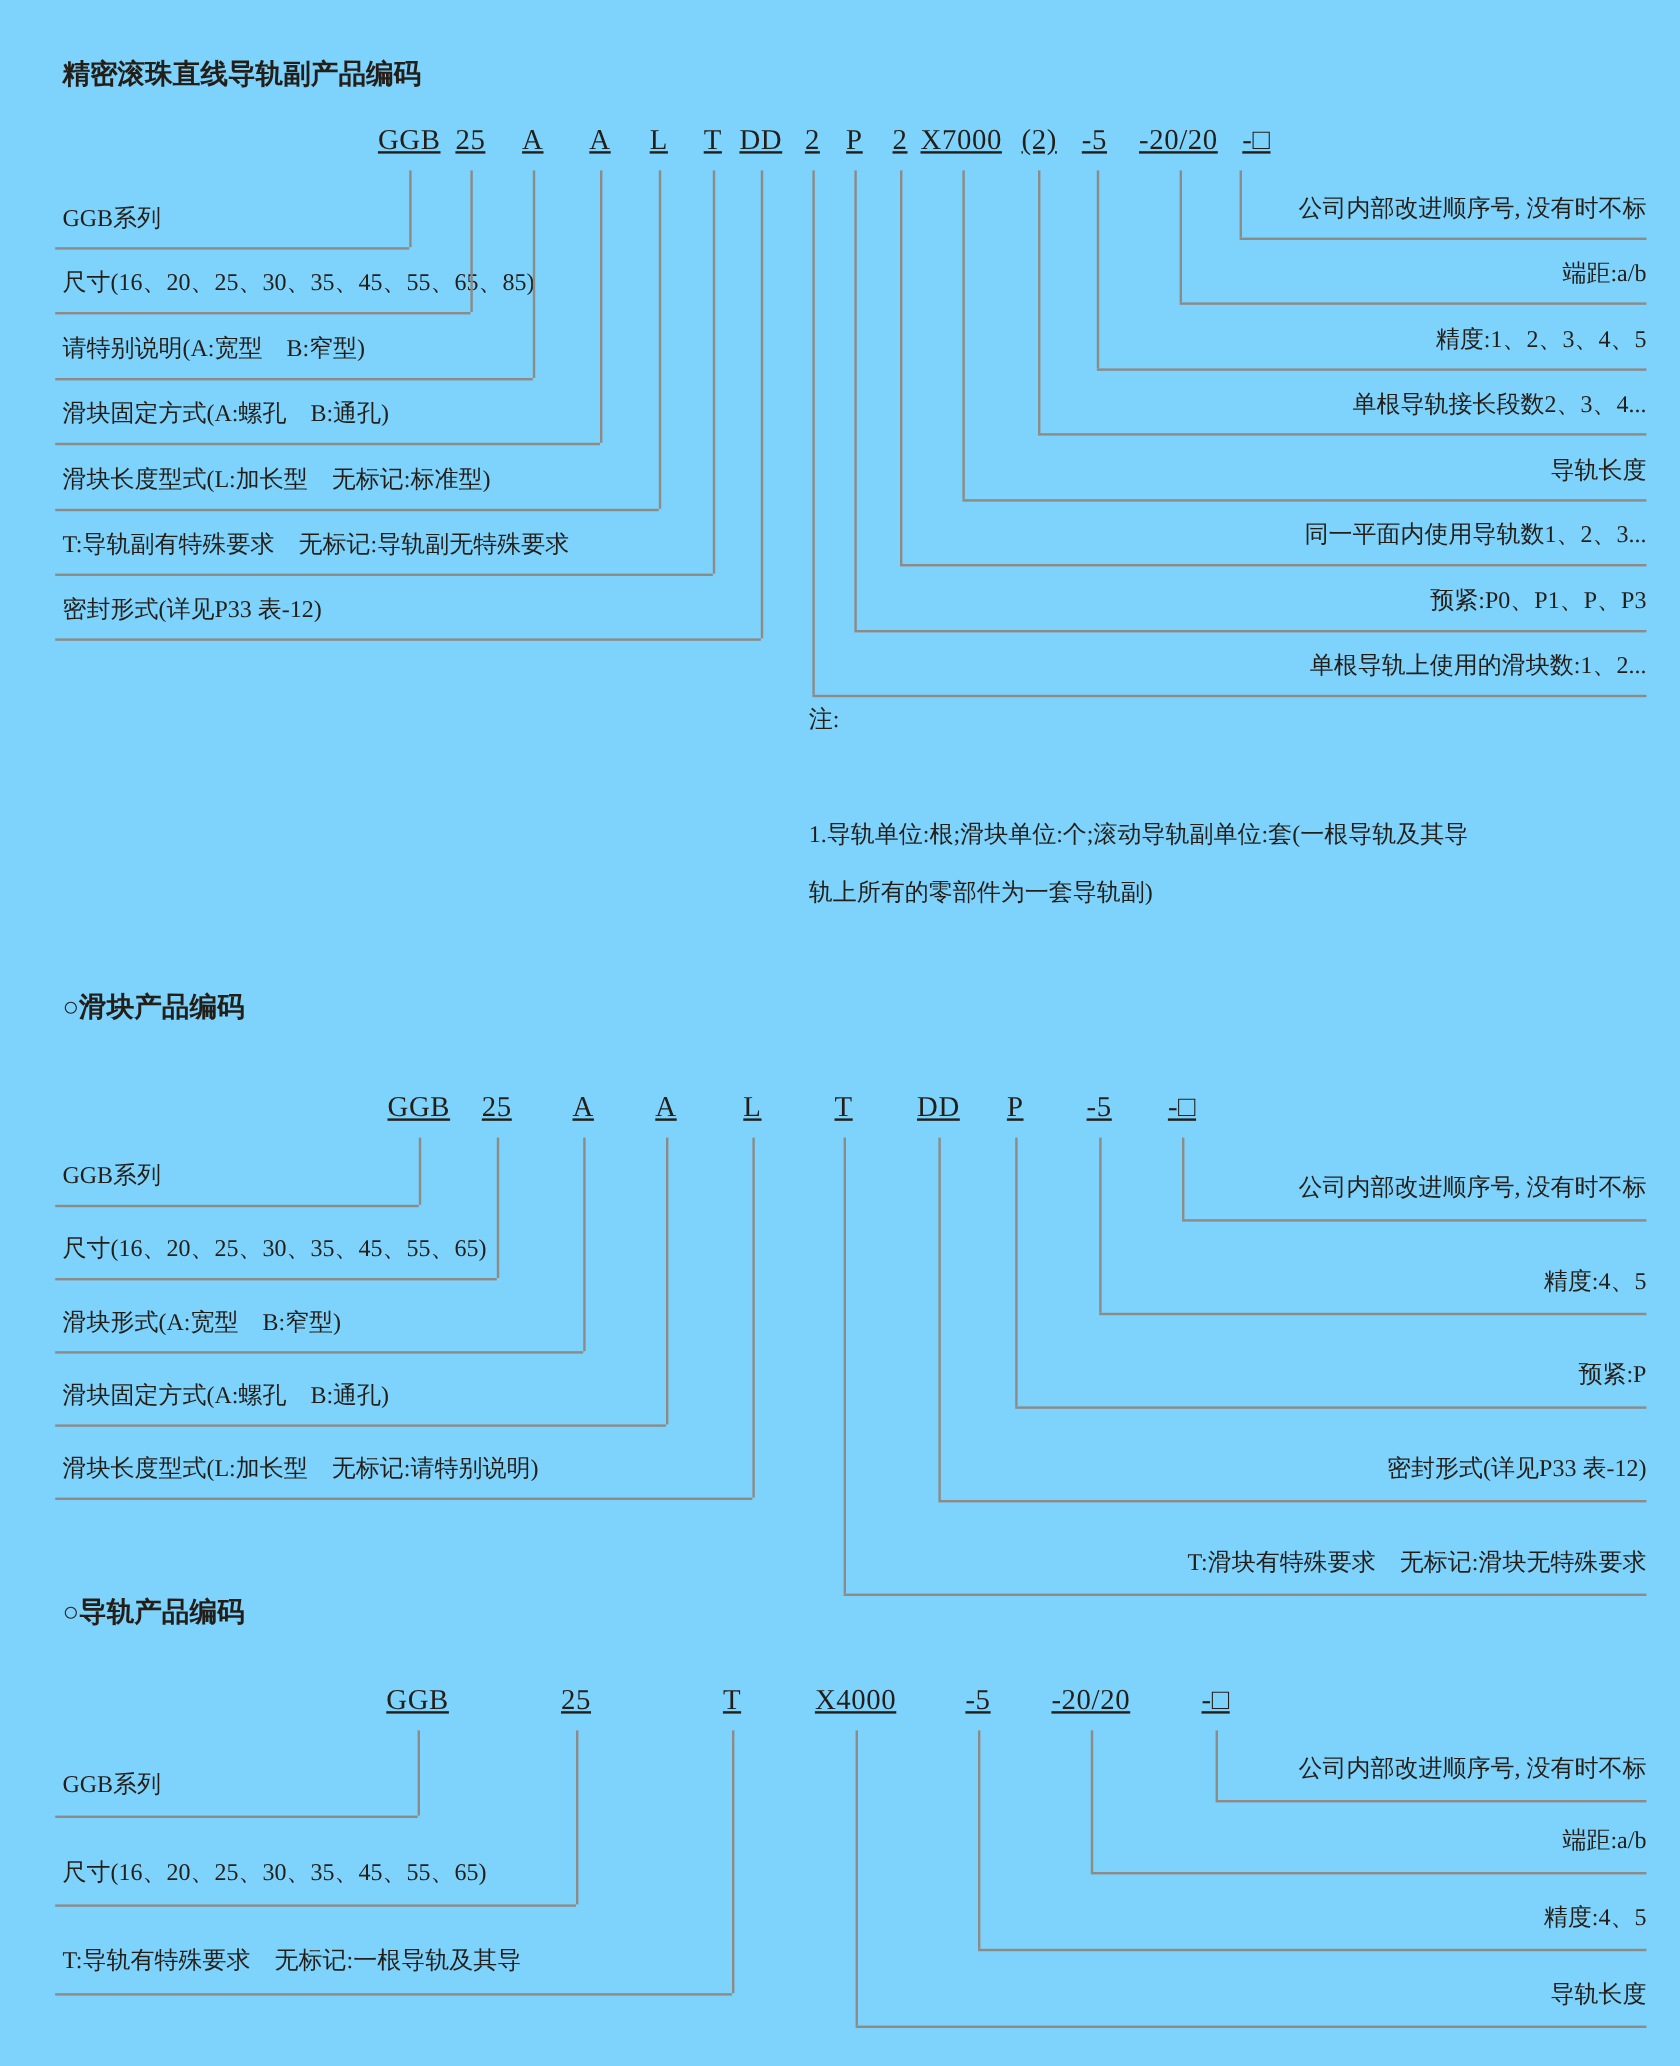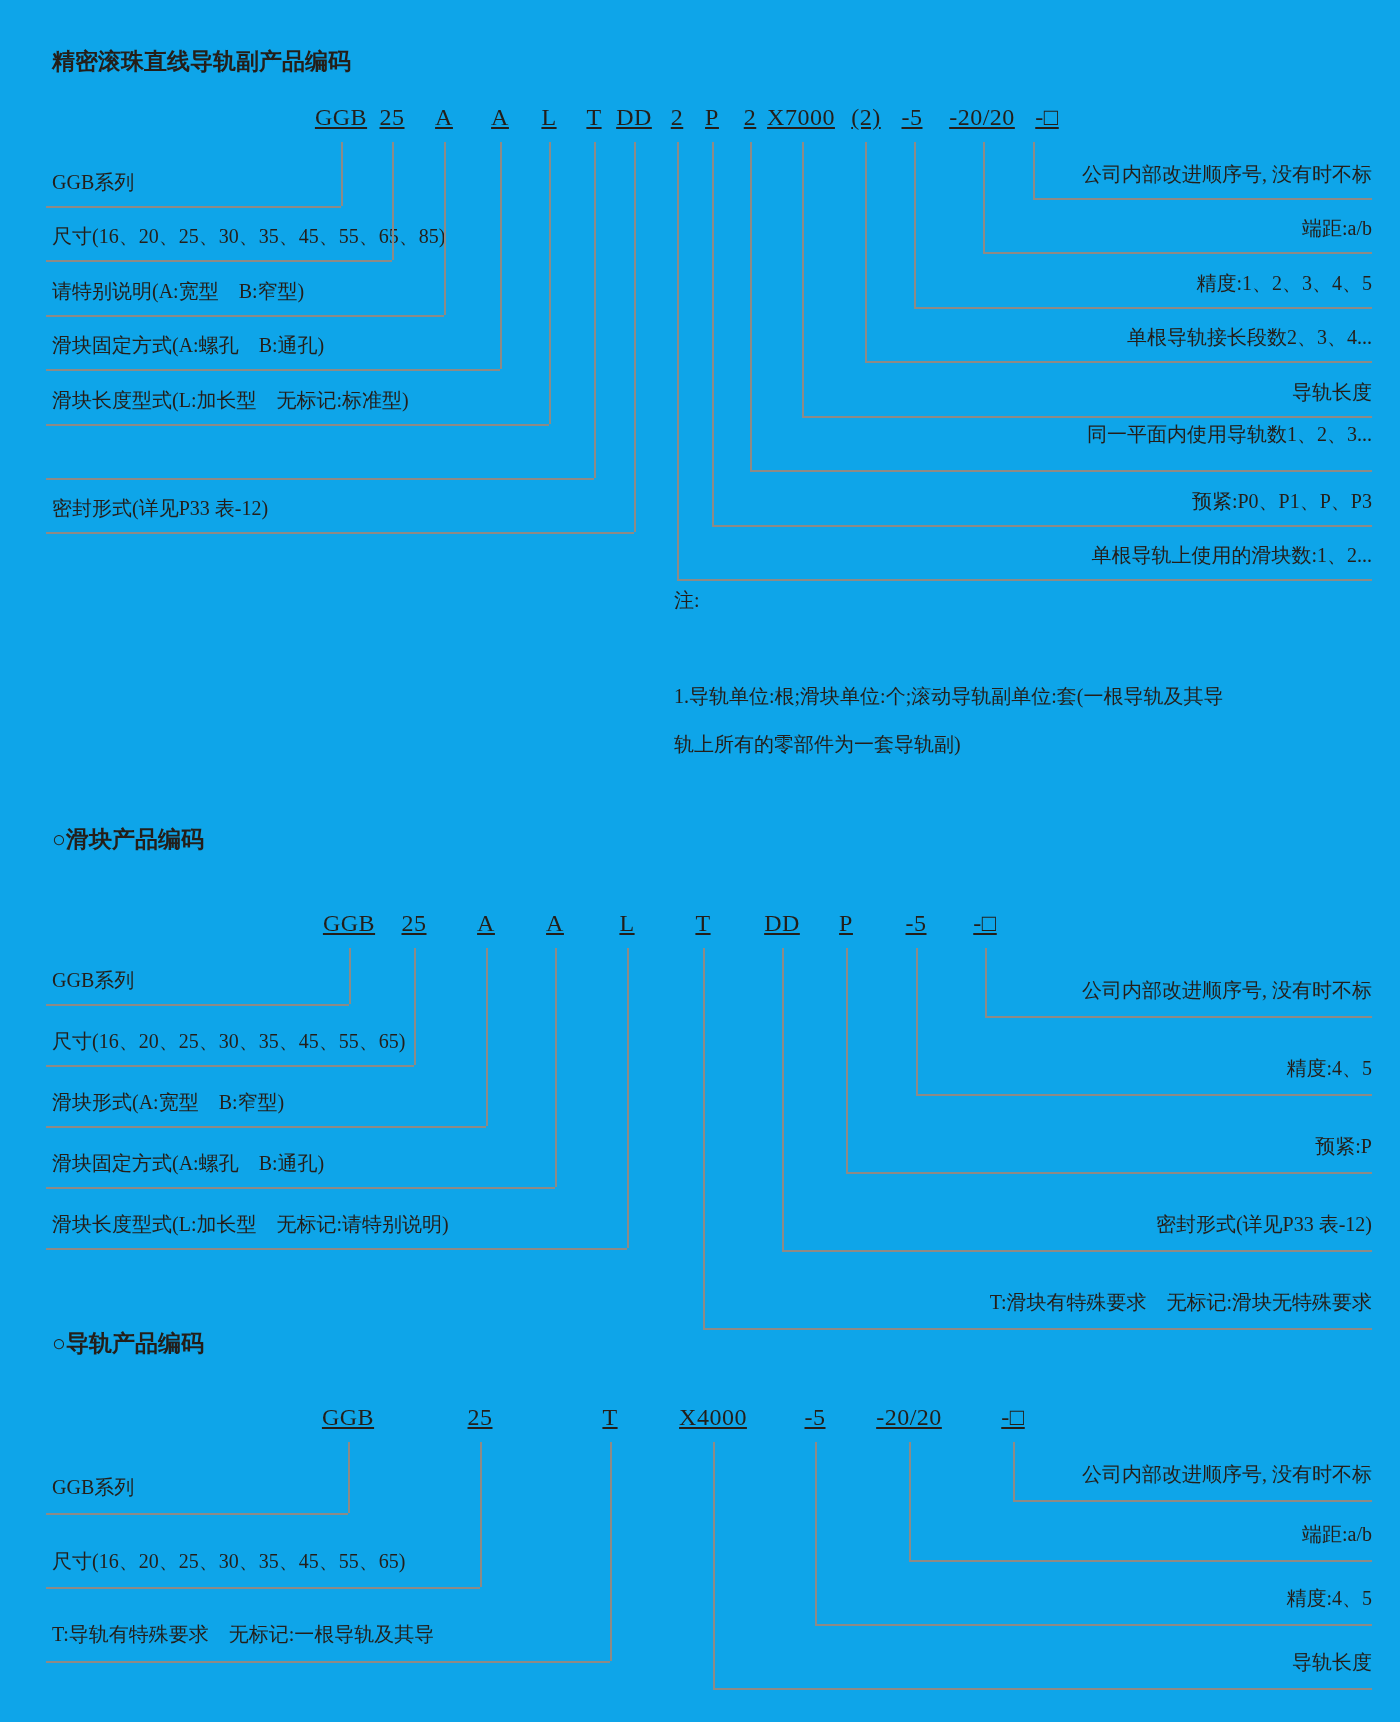--- a/index.html
+++ b/index.html
@@ -1,17 +1,17 @@
 <!DOCTYPE html>
 <html><head>
 <meta charset="utf-8">
 <style>
   html,body{margin:0;padding:0;background:#e8e8e8;}
   .page{
-    position:relative;width:1400px;height:1722px;background:#0ea5e9;
+    position:relative;width:1400px;height:1722px;background:#7dd3fc;
     font-family:"Liberation Serif","DejaVu Serif",serif;color:#241e19;
     overflow:hidden;margin:0 auto;
   }
   .grp{position:absolute;left:0;top:0;width:100%;height:100%;}
   .h{position:absolute;font-weight:bold;font-size:23px;white-space:nowrap;line-height:1.2;}
   .code{position:absolute;font-size:24px;white-space:nowrap;transform:translateX(-50%);letter-spacing:.5px;line-height:1.1;text-decoration:underline;}
   .lbl{position:absolute;left:52px;font-size:20px;white-space:nowrap;line-height:1.2;}
   .lbl.r{left:auto;right:28px;text-align:right;}
   .ul{position:absolute;height:0;border-top:2px solid #8e8a86;}
   .tick{position:absolute;width:0;border-left:2px solid #8e8a86;}
@@ -54,20 +54,21 @@
     <i class="tick" style="left:444px;top:142px;height:173px"></i>
 
     <div class="lbl" style="top:333px">滑块固定方式(A:螺孔　B:通孔)</div>
     <i class="ul" style="left:46px;top:369px;width:454px"></i>
     <i class="tick" style="left:500px;top:142px;height:227px"></i>
 
     <div class="lbl" style="top:388px">滑块长度型式(L:加长型　无标记:标准型)</div>
     <i class="ul" style="left:46px;top:424px;width:503px"></i>
     <i class="tick" style="left:549px;top:142px;height:282px"></i>
 
+    <div class="lbl" style="top:442px">T:导轨副有特殊要求　无标记:导轨副无特殊要求</div>
     <i class="ul" style="left:46px;top:478px;width:548px"></i>
     <i class="tick" style="left:594px;top:142px;height:336px"></i>
 
     <div class="lbl" style="top:496px">密封形式(详见P33 表-12)</div>
     <i class="ul" style="left:46px;top:532px;width:588px"></i>
     <i class="tick" style="left:634px;top:142px;height:390px"></i>
 
     <div class="lbl r" style="top:162px">公司内部改进顺序号, 没有时不标</div>
     <i class="ul" style="left:1033px;top:198px;width:339px"></i>
     <i class="tick" style="left:1033px;top:142px;height:56px"></i>
@@ -81,21 +82,21 @@
     <i class="tick" style="left:914px;top:142px;height:165px"></i>
 
     <div class="lbl r" style="top:325px">单根导轨接长段数2、3、4...</div>
     <i class="ul" style="left:865px;top:361px;width:507px"></i>
     <i class="tick" style="left:865px;top:142px;height:219px"></i>
 
     <div class="lbl r" style="top:380px">导轨长度</div>
     <i class="ul" style="left:802px;top:416px;width:570px"></i>
     <i class="tick" style="left:802px;top:142px;height:274px"></i>
 
-    <div class="lbl r" style="top:422px">同一平面内使用导轨数1、2、3...</div>
+    <div class="lbl r" style="top:434px">同一平面内使用导轨数1、2、3...</div>
     <i class="ul" style="left:750px;top:470px;width:622px"></i>
     <i class="tick" style="left:750px;top:142px;height:328px"></i>
 
     <div class="lbl r" style="top:489px">预紧:P0、P1、P、P3</div>
     <i class="ul" style="left:712px;top:525px;width:660px"></i>
     <i class="tick" style="left:712px;top:142px;height:383px"></i>
 
     <div class="lbl r" style="top:543px">单根导轨上使用的滑块数:1、2...</div>
     <i class="ul" style="left:677px;top:579px;width:695px"></i>
     <i class="tick" style="left:677px;top:142px;height:437px"></i>

